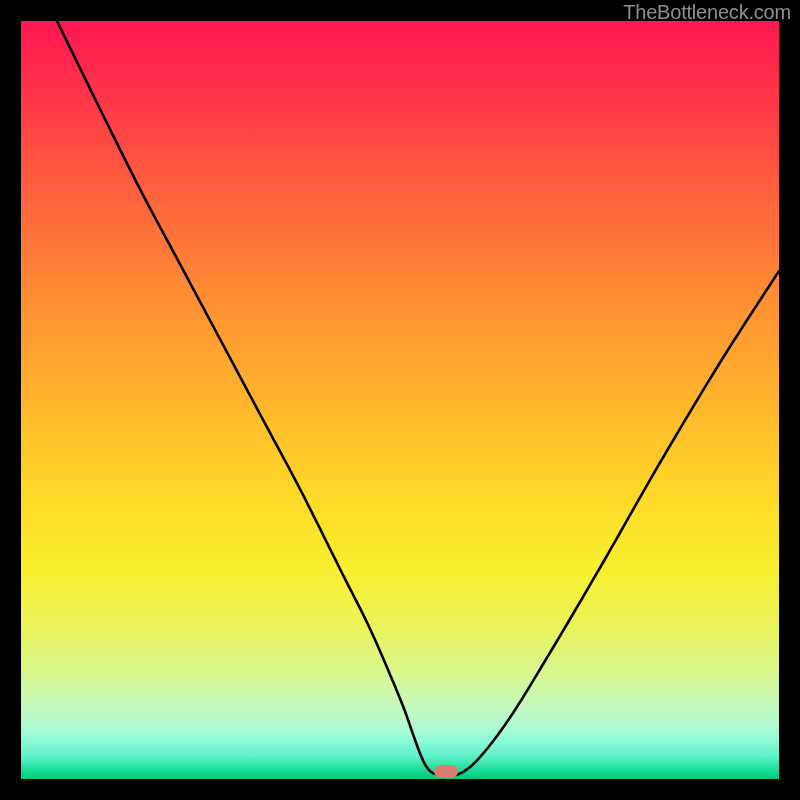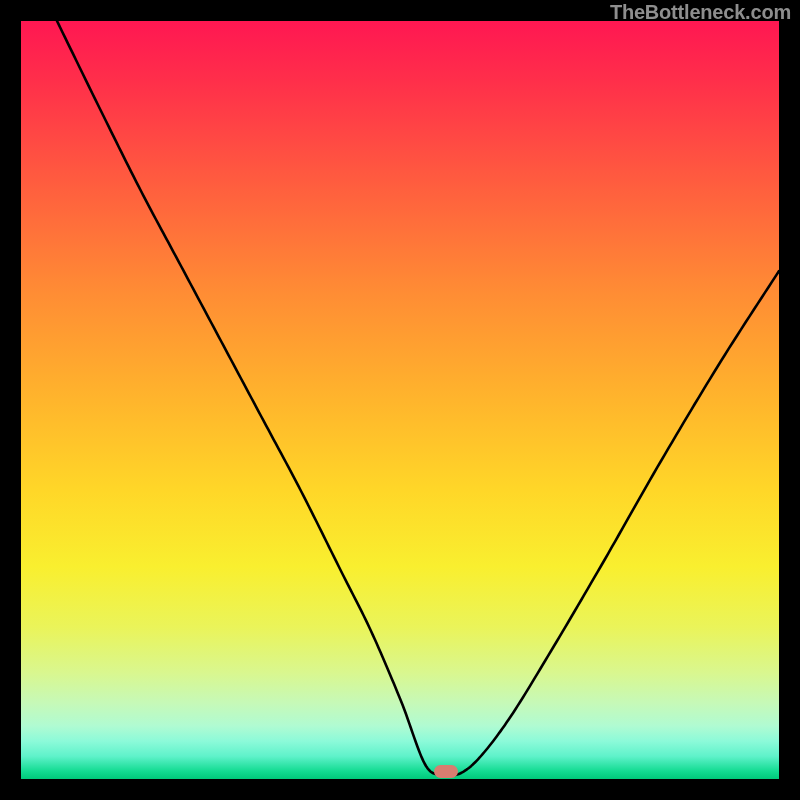--- a/index.html
+++ b/index.html
@@ -58,21 +58,21 @@
     background: #d87d70;
   }
   .watermark {
     position: absolute;
     top: 1px;
     right: 9px;
     font-family: Arial, Helvetica, sans-serif;
     font-size: 20px;
     color: #8e8e8e;
     letter-spacing: -0.2px;
-    font-weight: 700;
+    font-weight: 400;
   }
 </style>
 </head>
 <body>
 
 <div class="watermark">TheBottleneck.com</div>
 
 <div class="frame">
   <div class="gradient"></div>
 

